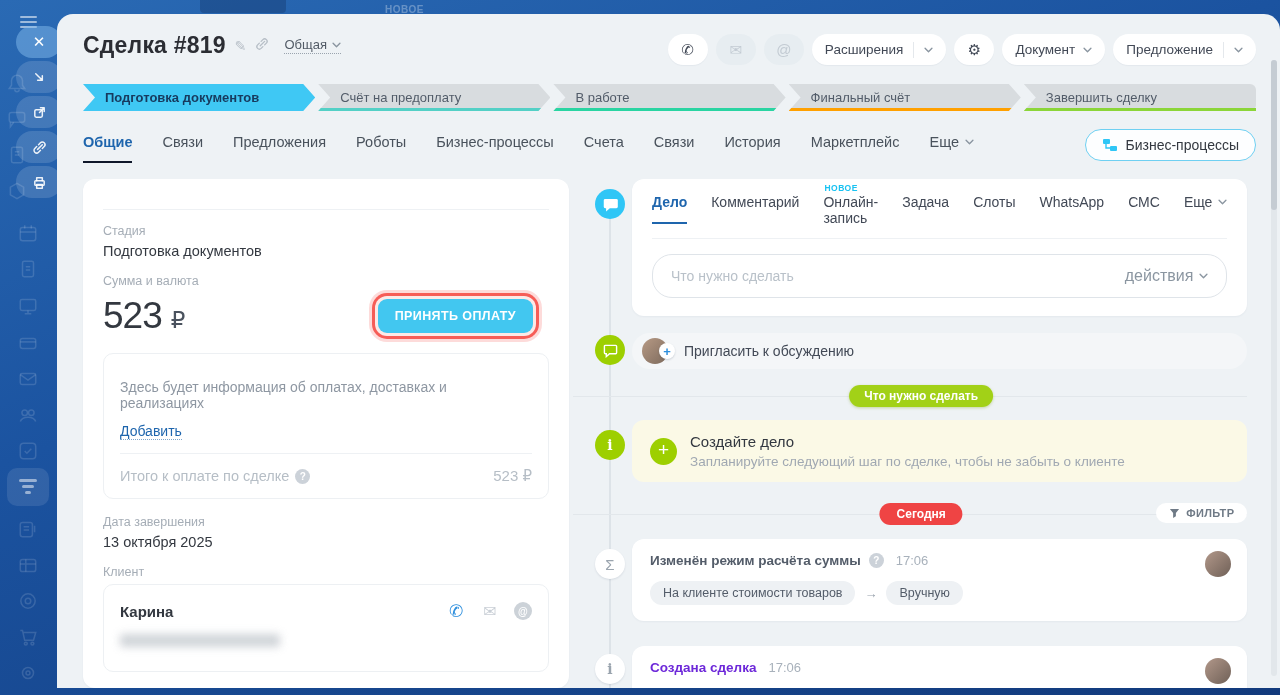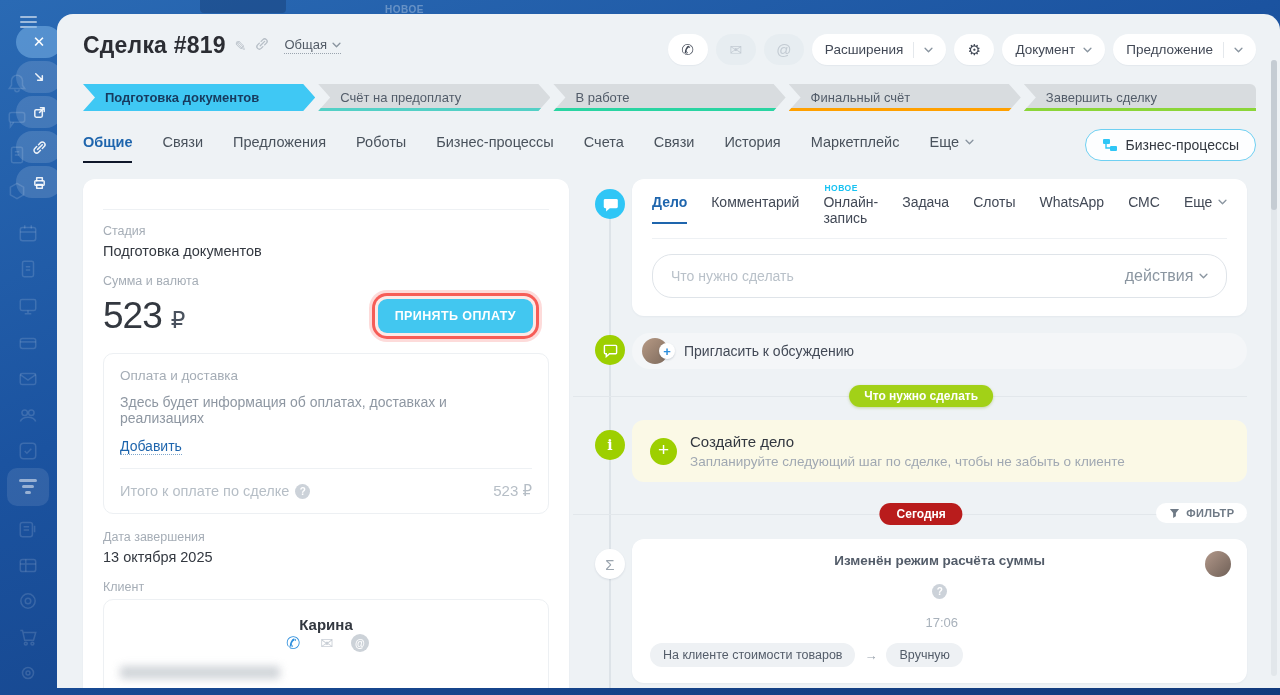--- a/index.html
+++ b/index.html
@@ -85,21 +85,21 @@
   .inner-card { border:1px solid #edf0f3; border-radius:10px; padding:14px 16px 13px; margin-bottom:16px; }
   .ic-title { font-size:13.5px; color:#a5adb6; }
   .ic-hint { font-size:14px; color:#8e97a2; margin-top:11px; }
   .link-dot { display:inline-block; margin-top:12px; font-size:14px; color:#1e65ad; border-bottom:1px dotted #7ea6cd; cursor:pointer; }
   .ic-div { border-top:1px solid #eef1f4; margin:13px 0; }
   .total-row { display:flex; justify-content:space-between; align-items:center; }
   .total-left { font-size:14.5px; color:#b6bec6; display:flex; align-items:center; gap:6px; }
   .total-val { font-size:15px; color:#b6bec6; }
   .help-c { width:15px; height:15px; border-radius:50%; background:#ccd2d9; color:#fff; font-size:10px; font-weight:bold; display:inline-flex; align-items:center; justify-content:center; }
   .client-card { border:1px solid #edf0f3; border-radius:10px; padding:13px 16px 24px; }
-  .cc-row { display:flex; justify-content:space-between; align-items:center; margin-top:3px;flex-direction:column; }
+  .cc-row { display:flex; justify-content:space-between; align-items:center; margin-top:3px; }
   .cc-name { font-size:15px; font-weight:600; color:#333840; }
   .cc-icons { display:flex; align-items:center; gap:14px; }
   .cc-icons .ic { width:20px; height:20px; display:flex; align-items:center; justify-content:center; }
   .phone-blue { color:#2e8fdd; font-size:17px; }
   .mail-gray { color:#c9cfd6; font-size:16px; }
   .chat-gray { width:18px; height:18px; border-radius:50%; background:#ccd2d8; color:#fff; font-size:10px; display:flex; align-items:center; justify-content:center; font-weight:bold; }
   .blurred-phone { width:160px; height:13px; border-radius:3px; background:#c8cdd2; filter:blur(4px); margin-top:13px; opacity:.85; }
 
   
   .t-row { position:relative; padding-left:37px; }
@@ -123,31 +123,31 @@
 
   .invite-row { margin-top:17px; }
   .invite-pill { background:#f4f6f8; border-radius:20px; padding:5px 10px; display:flex; align-items:center; gap:12px; cursor:pointer; }
   .avatar { width:26px; height:26px; border-radius:50%; background:linear-gradient(135deg,#b79a85,#7d6a5c); position:relative; flex-shrink:0; }
   .avatar .plus { position:absolute; right:-7px; top:5px; width:16px; height:16px; border-radius:50%; background:#fff; color:#2e8fdd; font-size:13px; font-weight:bold; display:flex; align-items:center; justify-content:center; box-shadow:0 1px 2px rgba(40,60,90,.2); }
   .invite-label { font-size:14px; color:#424956; margin-left:4px; }
 
   .divider-pill { position:relative; margin-top:16px; height:22px; }
   .divider-pill .line { position:absolute; left:-22px; right:0; top:50%; border-top:1px solid #e2e7eb; }
   .gpill { position:absolute; left:50%; transform:translateX(-50%); top:0; background:#a2d117; color:#fff; font-size:12px; font-weight:bold; padding:4px 15px; border-radius:13px; box-shadow:0 1px 3px rgba(120,160,0,.35); }
-  .cyanpill { position:absolute; left:50%; transform:translateX(-50%); top:0; background:#b91c1c; color:#fff; font-size:12px; font-weight:bold; padding:4px 17px; border-radius:13px; }
+  .cyanpill { position:absolute; left:50%; transform:translateX(-50%); top:0; background:#ef4444; color:#fff; font-size:12px; font-weight:bold; padding:4px 17px; border-radius:13px; }
   .filter-pill { position:absolute; right:0; top:0; background:#fff; border-radius:14px; padding:4px 13px; display:flex; align-items:center; gap:6px; font-size:11px; font-weight:bold; color:#6f7a86; letter-spacing:.4px; cursor:pointer; }
   .filter-pill svg { width:11px; height:11px; fill:#6f7a86; }
 
   .create-card { margin-top:13px; background:#fbf9e6; border-radius:12px; padding:13px 18px; display:flex; align-items:center; gap:13px; }
   .plus-green { width:27px; height:27px; border-radius:50%; background:#9dcf00; color:#fff; font-size:19px; display:flex; align-items:center; justify-content:center; flex-shrink:0; cursor:pointer; padding-bottom:2px; }
   .cc-title { font-size:15px; color:#333840; font-weight:500; }
   .cc-sub { font-size:13.5px; color:#a0a8b2; margin-top:4px; }
 
   .event-card { padding:14px 18px 16px; position:relative; }
-  .ev-head { display:flex; align-items:center; gap:16px;flex-direction:column; }
+  .ev-head { display:flex; align-items:center; gap:8px; }
   .ev-title { font-size:13.5px; font-weight:bold; color:#535c69; }
   .ev-time { font-size:13px; color:#a8b1bb; margin-left:4px; }
   .ev-avatar { position:absolute; right:16px; top:12px; width:26px; height:26px; border-radius:50%; background:linear-gradient(135deg,#b2988a,#6f6057); }
   .ev-pills { display:flex; align-items:center; gap:9px; margin-top:13px; }
   .ev-pill { background:#eef1f4; border-radius:13px; padding:5px 13px; font-size:12.5px; color:#535c69; }
   .ev-arrow { color:#98a2ac; font-size:13px; }
   .ev-body { margin-top:11px; font-size:14px; color:#333840; }
 </style>
 </head>
 <body>
@@ -382,21 +382,20 @@
           <div class="amount">
             <span class="num">523</span>
             <span class="cur">₽</span>
           </div>
           <div class="pay-wrap">
             <button class="pay-btn">ПРИНЯТЬ ОПЛАТУ</button>
           </div>
         </div>
 
         <div class="inner-card">
-          <div class="ic-title">Оплата и доставка</div>
           <div class="ic-hint">Здесь будет информация об оплатах, доставках и реализациях</div>
           <span class="link-dot">Добавить</span>
           <div class="ic-div"></div>
           <div class="total-row">
             <span class="total-left">
               <span>Итого к оплате по сделке</span>
               <span class="help-c">?</span>
             </span>
             <span class="total-val">523 ₽</span>
           </div>

